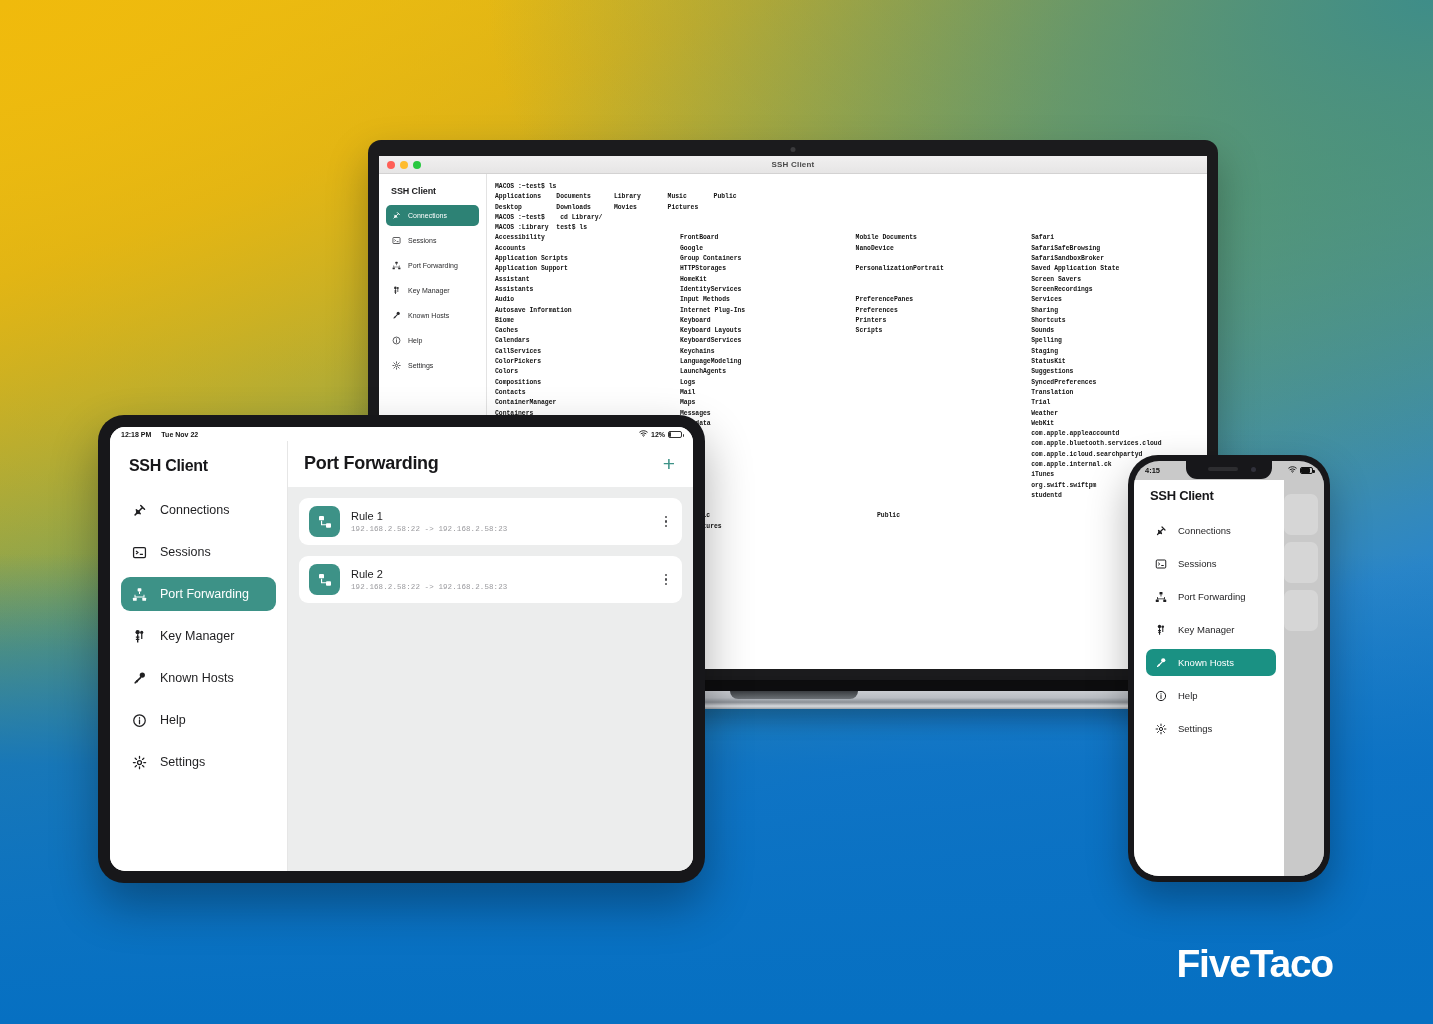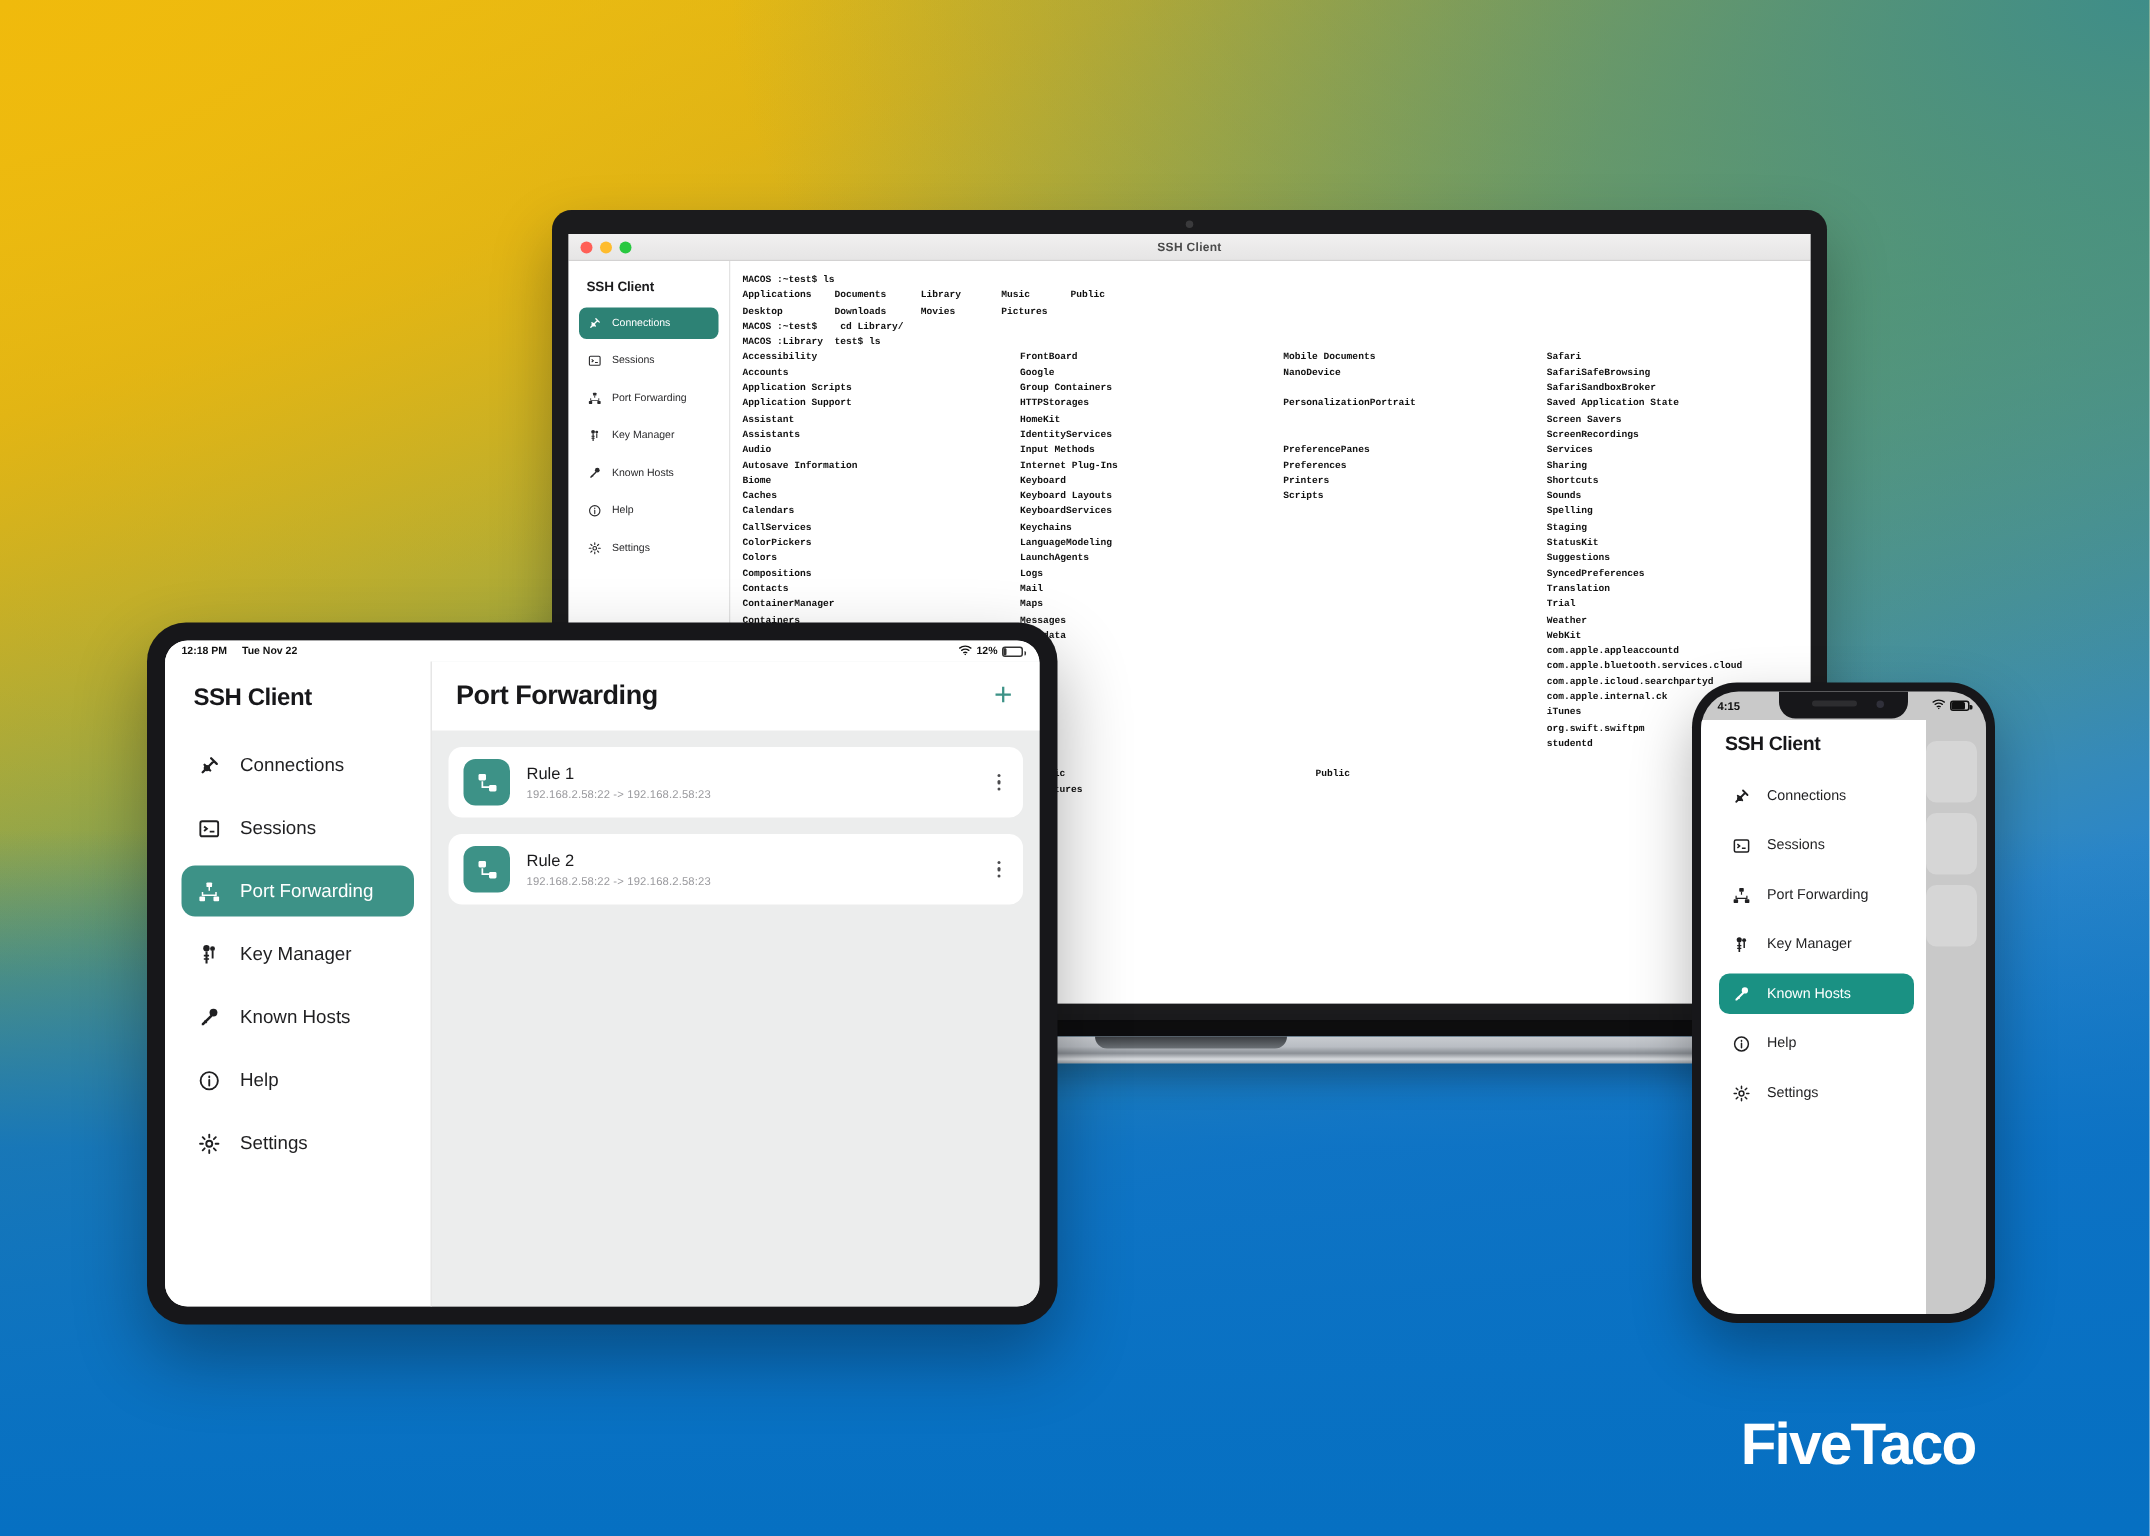--- a/index.html
+++ b/index.html
@@ -103,21 +103,21 @@
   .tab-main-title { font-size: 18px; font-weight: 700; color: #18181a; letter-spacing: -.3px; }
   .plus-btn { font-size: 21px; color: #3d9287; line-height: 1; font-weight: 400; padding: 0 2px; }
   .rules { padding: 11px 11px 0 11px; }
   .rule-card { background: #fff; border-radius: 9px; padding: 8px 10px; display: flex;
     align-items: center; gap: 11px; margin-bottom: 11px; }
   .rule-ic { width: 31px; height: 31px; border-radius: 8px; background: #3d9287;
     display: flex; align-items: center; justify-content: center; flex-shrink: 0; }
   .rule-ic svg { width: 16px; height: 16px; }
   .rule-txt { flex: 1; min-width: 0; }
   .rule-title { font-size: 11px; font-weight: 400; color: #1b1b1d; margin-bottom: 3px; }
-  .rule-sub { font-size: 7.5px; color: #9a9a9e; letter-spacing: .1px; }
+  .rule-sub { font-size: 7.5px; color: #9a9a9e; letter-spacing: .1px; font-family: Liberation Mono, monospace; }
   .kebab { width: 12px; display:flex; flex-direction: column; align-items:center; gap: 2.2px; padding: 2px; }
   .kebab span { width: 2.3px; height: 2.3px; border-radius: 50%; background: #4a4a4d; display:block; }
 
   
   .phone { position: absolute; left: 1128px; top: 455px; width: 202px; height: 427px;
     background: #17171a; border-radius: 30px; padding: 6px;
     box-shadow: 0 18px 40px rgba(0,0,0,0.3); }
   .phone-screen { width: 100%; height: 100%; background: #c9c9c9; border-radius: 25px;
     overflow: hidden; position: relative; display: flex; flex-direction: column; }
   .notch { position: absolute; top: 0; left: 50%; transform: translateX(-50%);
@@ -136,21 +136,21 @@
   .ph-app-title { font-size: 13px; font-weight: 700; color: #17171a; padding: 2px 4px 14px 4px; letter-spacing: -.3px; }
   .ph-nav-item { display: flex; align-items: center; gap: 11px; padding: 7px 8px;
     border-radius: 7px; margin-bottom: 6px; color: #1f1f21; font-size: 9.5px; }
   .ph-nav-item.active { background: #1a9183; color: #fff; }
   .ph-nav-item .ic { width: 13px; height: 13px; display:flex; align-items:center; justify-content:center; flex-shrink:0;}
   .ph-nav-item .ic svg { width: 12px; height: 12px; }
   .ph-behind { flex: 1; background: #c9c9c9; padding-top: 14px; }
   .ph-ghost { height: 41px; background: #d6d6d6; border-radius: 7px; margin: 0 6px 7px 0; }
 
   
-  .logo { position: absolute; right: 116px; bottom: 38px; color: #fff;
+  .logo { position: absolute; right: 100px; bottom: 38px; color: #fff;
     font-size: 39px; font-weight: 700; letter-spacing: -1.2px; }
 </style>
 </head>
 <body>
 
 <div class="bg-blue-bottom"></div>
 
 <div class="laptop">
   <div class="laptop-lid">
     <div class="laptop-cam"></div>

